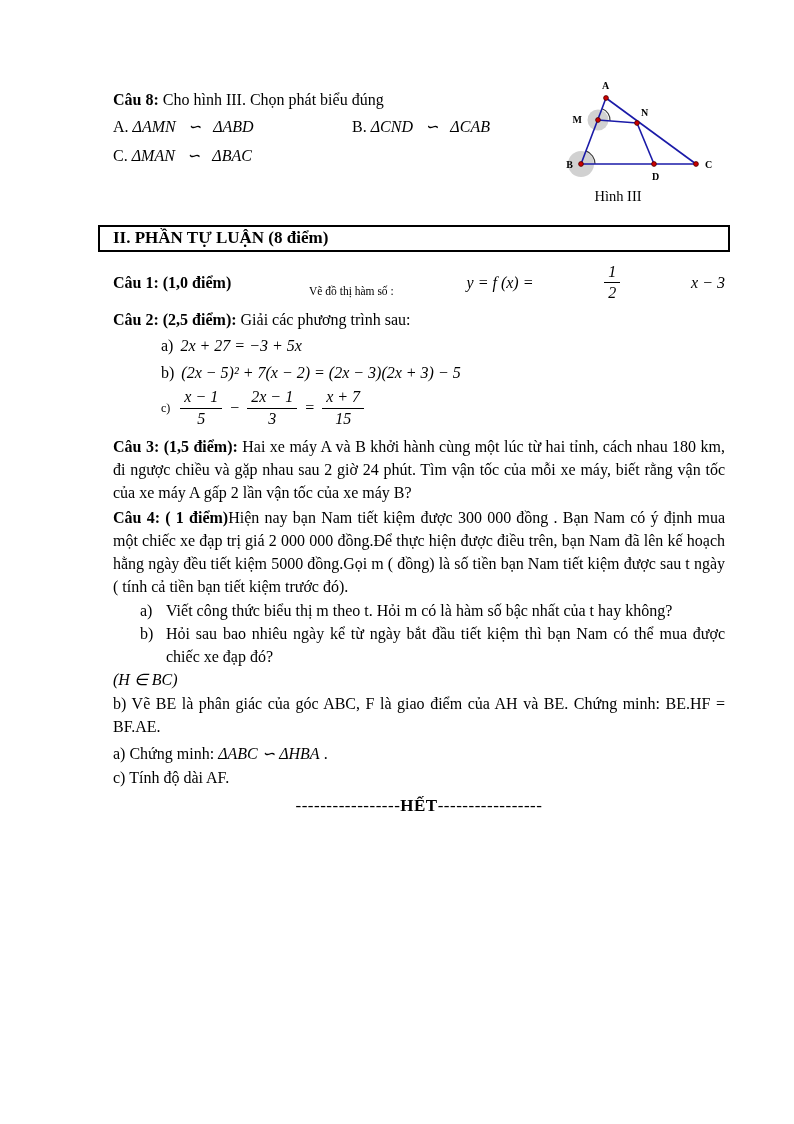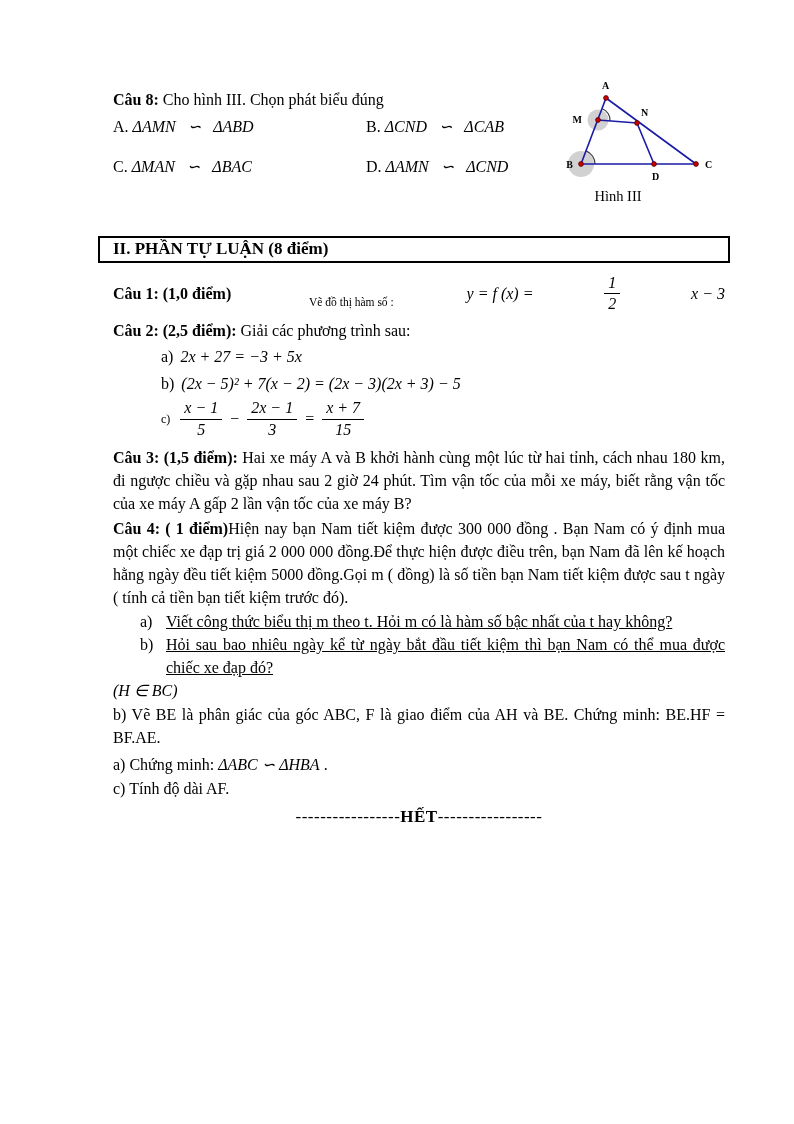--- a/index.html
+++ b/index.html
@@ -7,21 +7,21 @@
     width:794px; height:1124px; background:#ffffff; position:relative;
     font-family:"Liberation Serif", serif; font-size:16px; color:#000;
     overflow:hidden; margin:0 auto;
   }
   .content { position:absolute; left:113px; top:88px; width:612px; }
   p { margin:0; line-height:23px; text-align:justify; }
   .bold { font-weight:bold;font-family:Liberation Serif, serif; }
   .math { font-style:italic; }
 
   
-  .options { margin-top:3px; display:grid; grid-template-columns:239px 1fr; row-gap:3px;gap:14px; }
+  .options { margin-top:3px; display:grid; grid-template-columns:239px 1fr; row-gap:3px; }
   .option { line-height:26px; }
 
   
   .section-box {
     margin-left:-15px; margin-top:56px; width:632px; box-sizing:border-box;
     border:2px solid #000; padding:1px 14px 2px 13px; font-size:17px;
   }
 
   
   .q1-row { margin-top:7px; height:47px; display:flex; align-items:center;justify-content:space-between; }
@@ -41,21 +41,21 @@
   .eq-row.tall { min-height:42px; }
   .op { margin:0 5px; font-style:normal; }
 
   .para { margin-top:6px; }
   .para-tight { margin-top:2px; }
 
   
   .sub-list { margin-left:27px; margin-top:1px; }
   .sub-item { display:flex; line-height:23px; }
   .sub-marker { width:26px; flex:0 0 26px; }
-  .sub-text { flex:1; text-align:justify;text-decoration:underline; }
+  .sub-text { flex:1; text-align:justify; }
 
   .q5-item { margin-top:1px; }
   .q5-item-a { margin-top:4px; }
 
   .het { margin-top:5px; text-align:center; font-size:17px; letter-spacing:0.5px; }
 
   
   .figure { position:absolute; left:553px; top:70px; width:178px; }
   .figure svg { display:block; }
   .figure-caption { width:130px; text-align:center; font-size:14.5px; margin-top:3px; }
@@ -102,21 +102,20 @@
     <div class="figure-caption">Hình III</div>
   </div>
 
   <div class="content">
 
     <p><span class="bold">Câu 8:</span> <span>Cho hình III. Chọn phát biểu đúng</span></p>
     <div class="options">
       <div class="option"><span>A.</span> <span class="math">ΔAMN  ∽  ΔABD</span></div>
       <div class="option"><span>B.</span> <span class="math">ΔCND  ∽  ΔCAB</span></div>
       <div class="option"><span>C.</span> <span class="math">ΔMAN  ∽  ΔBAC</span></div>
-      <div class="option"><span>D.</span> <span class="math">ΔAMN  ∽  ΔCND</span></div>
     </div>
 
     <div class="section-box"><span class="bold">II. PHẦN TỰ LUẬN (8 điểm)</span></div>
 
     <div class="q1-row">
       <span class="bold">Câu 1: (1,0 điểm)</span>
       <span class="q1-small">Vẽ đồ thị hàm số :</span>
       <span class="math">y = f (x) =</span>
       <span class="frac math">
           <span class="fnum">1</span>

